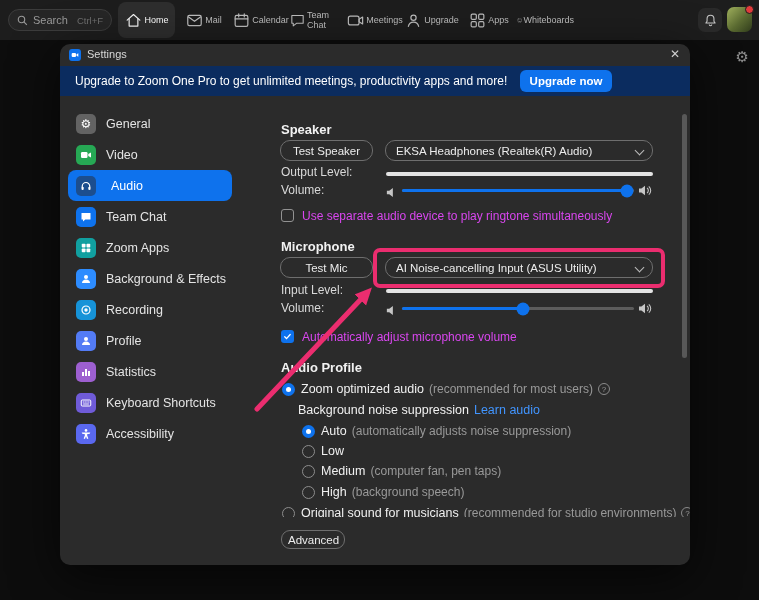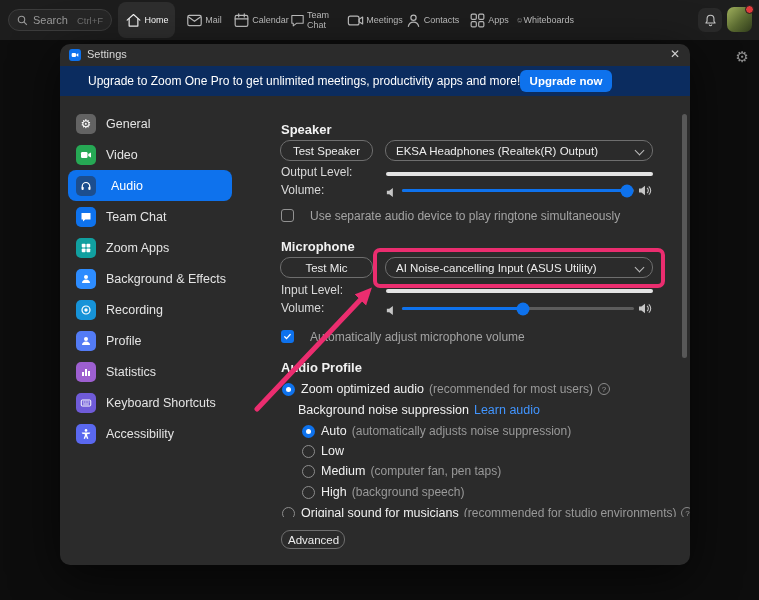--- a/index.html
+++ b/index.html
@@ -22,21 +22,21 @@
   .avatar .dot{position:absolute;right:-2px;top:-2px;width:7px;height:7px;border-radius:50%;background:#e23b3b;border:1.5px solid #1d1d1d;}
   .gear-float{position:absolute;right:10px;top:48px;font-size:15px;color:#8f8f8f;}
 
   
   .modal{position:absolute;left:60px;top:44px;width:630px;height:521px;background:#2b2b2b;border-radius:10px;box-shadow:0 12px 48px rgba(0,0,0,.65);overflow:hidden;}
   .titlebar{position:relative;height:22px;}
   .app-ic{position:absolute;left:9px;top:5px;width:12px;height:12px;border-radius:3px;background:#0e72ed;display:flex;align-items:center;justify-content:center;}
   .title{position:absolute;left:27px;top:4px;font-size:11px;color:#d8d8d8;}
   .close{position:absolute;right:10px;top:3px;font-size:12px;color:#cfcfcf;cursor:default;}
   .banner{position:relative;height:30px;background:#0b2c5f;display:flex;align-items:center;}
-  .btxt{margin-left:28px;color:#fff;font-size:12px;}
+  .btxt{margin-left:15px;color:#fff;font-size:12px;}
   .bbtn{position:absolute;left:460px;top:4px;width:92px;height:22px;border:none;border-radius:6px;background:#0e72ed;color:#fff;font-size:11.5px;font-weight:700;font-family:inherit;}
 
   
   .sidebar{position:absolute;left:0;top:52px;width:220px;bottom:0;padding-top:12px;box-sizing:border-box;}
   .side-item{width:164px;height:31px;margin-left:8px;border-radius:8px;display:flex;align-items:center;gap:10px;padding-left:8px;box-sizing:border-box;color:#e4e4e4;font-size:12.5px;}
   .side-item.selected{background:#0e72ed;color:#fff;gap:15px;}
   .side-ic{width:20px;height:20px;border-radius:5px;display:flex;align-items:center;justify-content:center;flex:0 0 20px;font-size:12px;color:#fff;line-height:1;}
 
   
   .content{position:absolute;left:220px;top:52px;width:410px;height:469px;}
@@ -47,21 +47,21 @@
   .dd{position:absolute;left:105px;width:268px;height:21px;border:1px solid #6e6e6e;border-radius:10px;display:flex;align-items:center;box-sizing:border-box;padding:0 22px 0 10px;color:#ececec;font-size:11.5px;white-space:nowrap;}
   .chev{position:absolute;right:9px;top:6px;width:6px;height:6px;border-right:1.4px solid #bcbcbc;border-bottom:1.4px solid #bcbcbc;transform:rotate(45deg);}
   .meter{position:absolute;left:106px;width:267px;height:4px;border-radius:2px;background:#e4e4e4;}
   .slider{position:absolute;left:122px;width:232px;height:3px;border-radius:2px;background:#5c5c5c;}
   .slider .fill{position:absolute;left:0;top:0;bottom:0;border-radius:2px;background:#0e72ed;}
   .slider .thumb{position:absolute;top:50%;width:13px;height:13px;border-radius:50%;background:#0e72ed;transform:translate(-50%,-50%);}
   .vicon{position:absolute;}
   .check{position:absolute;width:13px;height:13px;border-radius:3px;box-sizing:border-box;}
   .check.off{border:1.3px solid #929292;}
   .check.on{background:#0e72ed;display:flex;align-items:center;justify-content:center;}
-  .cklbl{position:absolute;font-size:12px;color:#a3a3a3;white-space:nowrap;margin-left:8px;}
+  .cklbl{position:absolute;font-size:12px;color:#d946ef;white-space:nowrap;}
   .radio{position:absolute;width:13px;height:13px;border-radius:50%;box-sizing:border-box;}
   .radio.off{border:1.3px solid #8d8d8d;}
   .radio.on{background:#0e72ed;}
   .radio.on::after{content:"";position:absolute;left:4px;top:4px;right:4px;bottom:4px;background:#fff;border-radius:50%;}
   .rlbl{position:absolute;font-size:12.5px;color:#f0f0f0;display:flex;align-items:center;gap:5px;white-space:nowrap;}
   .dim{color:#999;font-size:12px;}
   .qm{width:12px;height:12px;border:1px solid #8a8a8a;border-radius:50%;color:#9a9a9a;font-size:8px;display:inline-flex;align-items:center;justify-content:center;box-sizing:border-box;}
   .link{color:#4195ff;}
   .adv{position:absolute;left:1px;top:434px;width:64px;height:19px;border:1px solid #6e6e6e;border-radius:9px;background:transparent;color:#ececec;font-size:11.5px;font-family:inherit;}
   .sb-thumb{position:absolute;left:622px;top:70px;width:5px;height:244px;border-radius:3px;background:#585858;}
@@ -116,21 +116,21 @@
             <rect x="3" y="6.5" width="13.5" height="11" rx="2.5"></rect>
             <path d="M16.5 10.5l4.5-2.8v8.6l-4.5-2.8z"></path>
           </svg>
         <span>Meetings</span>
       </div>
       <div class="nav-item">
         <svg class="nico" width="19" height="19" viewBox="0 0 24 24">
             <circle cx="12" cy="8.5" r="3.3"></circle>
             <path d="M5.5 19.5c.7-3.8 3.3-5.5 6.5-5.5s5.8 1.7 6.5 5.5"></path>
           </svg>
-        <span>Contacts</span>
+        <span>Upgrade</span>
       </div>
       <div class="nav-item">
         <svg class="nico" width="19" height="19" viewBox="0 0 24 24">
             <rect x="4" y="4" width="6.5" height="6.5" rx="1.5"></rect>
             <rect x="13.5" y="4" width="6.5" height="6.5" rx="1.5"></rect>
             <rect x="4" y="13.5" width="6.5" height="6.5" rx="1.5"></rect>
             <rect x="13.5" y="13.5" width="6.5" height="6.5" rx="1.5"></rect>
           </svg>
         <span>Apps</span>
       </div>
@@ -271,21 +271,21 @@
         <span>Accessibility</span>
       </div>
     </div>
 
     <div class="content">
       <div class="clip">
 
         <div class="h" style="left:1px;top:26px;">Speaker</div>
         <button class="btn" style="left:0;top:44px;width:93px;">Test Speaker</button>
         <div class="dd" style="top:44px;">
-          <span>EKSA Headphones (Realtek(R) Output)</span>
+          <span>EKSA Headphones (Realtek(R) Audio)</span>
           <span class="chev"></span>
         </div>
         <div class="lbl" style="left:1px;top:69px;">Output Level:</div>
         <div class="meter" style="top:76px;"></div>
         <div class="lbl" style="left:1px;top:87px;">Volume:</div>
         <span class="vicon" style="left:106px;top:88px;"><svg width="12" height="11" viewBox="0 0 14 12">
               <path d="M1 4h2.8L8 .8v10.4L3.8 8H1z" fill="#c6c6c6"></path>
             </svg></span>
         <div class="slider" style="top:93px;">
           <div class="fill" style="width: 97%;"></div>

